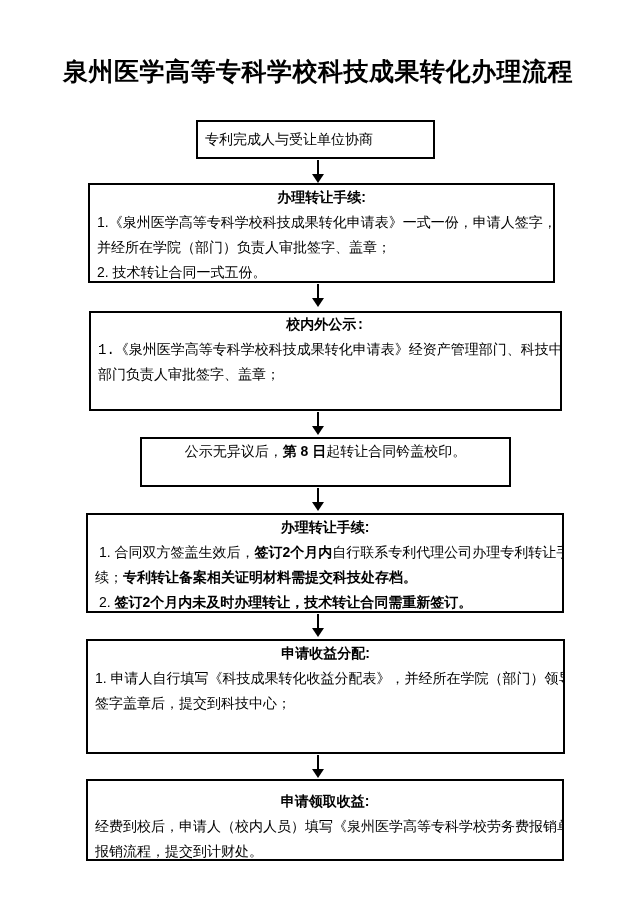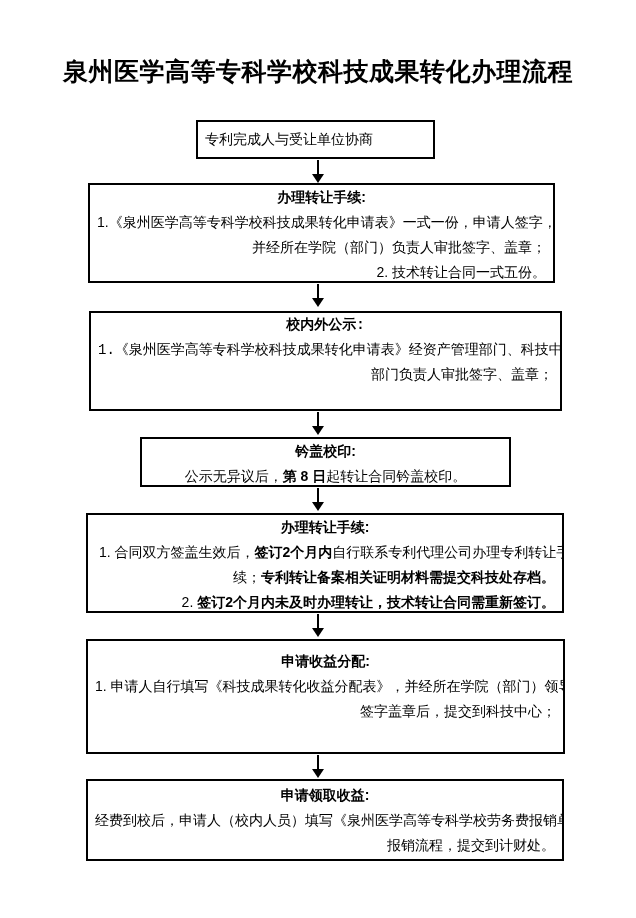--- a/index.html
+++ b/index.html
@@ -35,33 +35,33 @@
     font-size: 14px;
     line-height: 25px;
     padding: 0 7px;
     overflow: hidden;
   }
   .fbox-title {
     text-align: center;
     font-weight: bold;
     white-space: pre;
   }
-  .fbox-line { text-align: right; white-space: pre; }
+  .fbox-line { text-align: left; white-space: pre; }
   .fbox-line.center { text-align: center; }
   .bold { font-weight: bold; }
 
   
   .b0 { left: 196px; top: 120px; width: 239px; height: 39px;
         display: flex; align-items: center; justify-content: flex-start; }
   .b1 { left: 88px;  top: 183px; width: 467px; height: 100px; }
   .b2 { left: 89px;  top: 311px; width: 473px; height: 100px; font-family: Liberation Mono, monospace; }
   .b3 { left: 140px; top: 437px; width: 371px; height: 50px; }
   .b4 { left: 86px;  top: 513px; width: 478px; height: 100px; }
-  .b5 { left: 86px;  top: 639px; width: 479px; height: 115px; padding-top: 8px; }
-  .b6 { left: 86px;  top: 779px; width: 478px; height: 82px;  padding-top: 2px; }
+  .b5 { left: 86px;  top: 639px; width: 479px; height: 115px; padding-top: 0; }
+  .b6 { left: 86px;  top: 779px; width: 478px; height: 82px;  padding-top: 8px; }
 
   .varrow {
     position: absolute;
     left: 310px;
     width: 16px;
     display: flex;
     flex-direction: column;
     align-items: center;
   }
   .varrow .stem { width: 2px; height: 14px; background: #000000; }
@@ -108,21 +108,20 @@
       <div class="fbox-title">校内外公示:</div>
       <div class="fbox-line"><span>1.《泉州医学高等专科学校科技成果转化申请表》经资产管理部门、科技中心</span></div>
       <div class="fbox-line"><span>部门负责人审批签字、盖章；</span></div>
     </div>
   <div class="varrow a2">
       <div class="stem"></div>
       <div class="head"></div>
     </div>
 
   <div class="fbox b3">
-      <div class="fbox-title">钤盖校印:</div>
       <div class="fbox-line center"><span>公示无异议后，</span><span class="bold">第 8 日</span><span>起转让合同钤盖校印。</span></div>
     </div>
   <div class="varrow a3">
       <div class="stem"></div>
       <div class="head"></div>
     </div>
 
   <div class="fbox b4">
       <div class="fbox-title">办理转让手续:</div>
       <div class="fbox-line"><span> 1. 合同双方签盖生效后，</span><span class="bold">签订2个月内</span><span>自行联系专利代理公司办理专利转让手</span></div>

